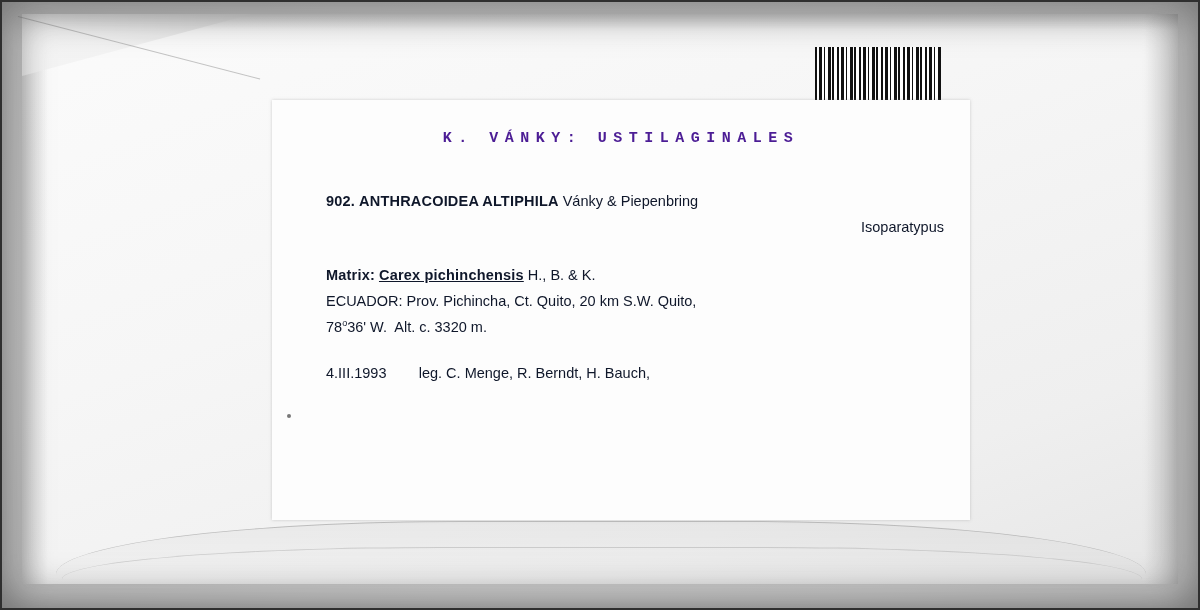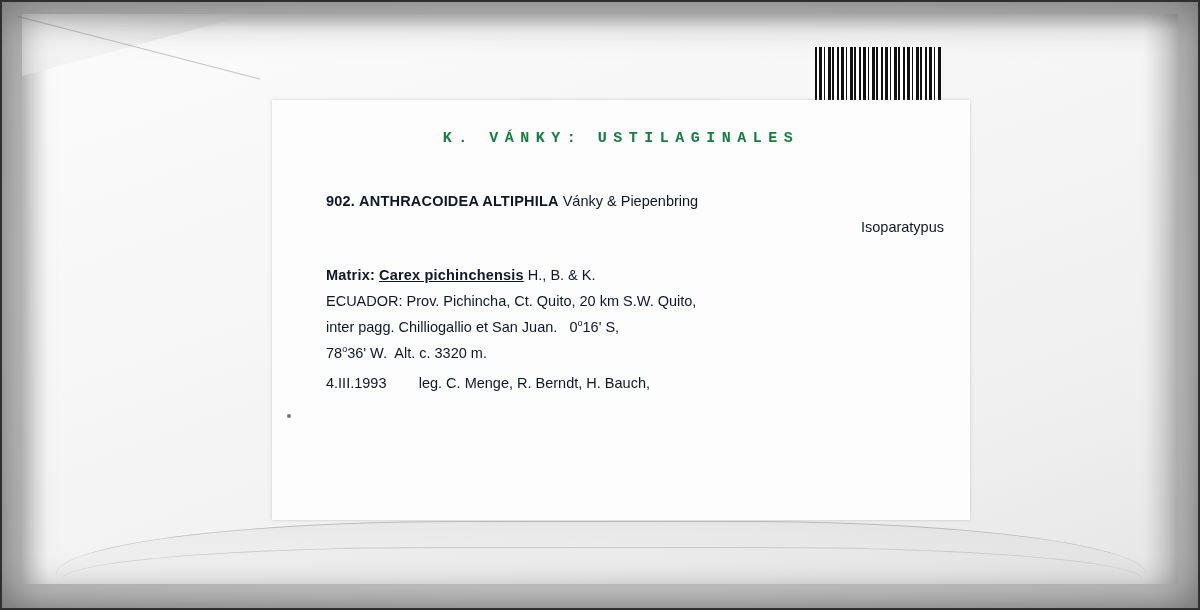--- a/index.html
+++ b/index.html
@@ -143,21 +143,21 @@
     color: #1e1e1e;
   }
   .heading {
     position: absolute;
     left: 0; right: 0;
     top: 30px;
     text-align: center;
     font-size: 15px;
     font-weight: 700;
     letter-spacing: 6.5px;
-    color: #15803d;
+    color: #4c1d95;
   }
 
   .body-block {
     position: absolute;
     left: 54px;
     top: 88px;
     right: 18px;
   }
   .line {
     font-size: 14.5px;
@@ -174,21 +174,21 @@
   }
   .right-align {
     text-align: right;
     padding-right: 8px;
   }
   .line-spacer { height: 9px; }
 
   .hostline { margin-top: 13px; }
 
   .collector-block {
-    margin-top: 4px;
+    margin-top: 20px;
   }
   .collector-tail {
     text-align: right;
     padding-right: 2px;
   }
 
   
   .speck {
     position: absolute;
     left: 265px;
@@ -228,21 +228,20 @@
         <div class="line"><span class="b">902.</span><span> </span><span class="b">ANTHRACOIDEA ALTIPHILA</span><span> </span><span>Vánky &amp; Piepenbring</span></div>
 
         <div class="line right-align">Isoparatypus</div>
 
         <div class="line-spacer"></div>
 
         <div class="line hostline"><span class="b">Matrix:</span><span> </span><span class="b u">Carex pichinchensis</span><span> </span><span>H., B. &amp; K.</span></div>
 
         <div class="line">ECUADOR: Prov. Pichincha, Ct. Quito, 20 km S.W. Quito,</div>
 
-        <div class="line"><span>inter pagg. Chilliogallio et San Juan.   0</span><span class="sup">o</span><span>16' S,</span></div>
 
         <div class="line"><span>78</span><span class="sup">o</span><span>36' W.  Alt. c. 3320 m.</span></div>
 
         <div class="collector-block">
           <div class="line"><span>4.III.1993</span><span>        </span><span>leg. C. Menge, R. Berndt, H. Bauch,</span></div>
         </div>
 
       </div>
     </div>
 

